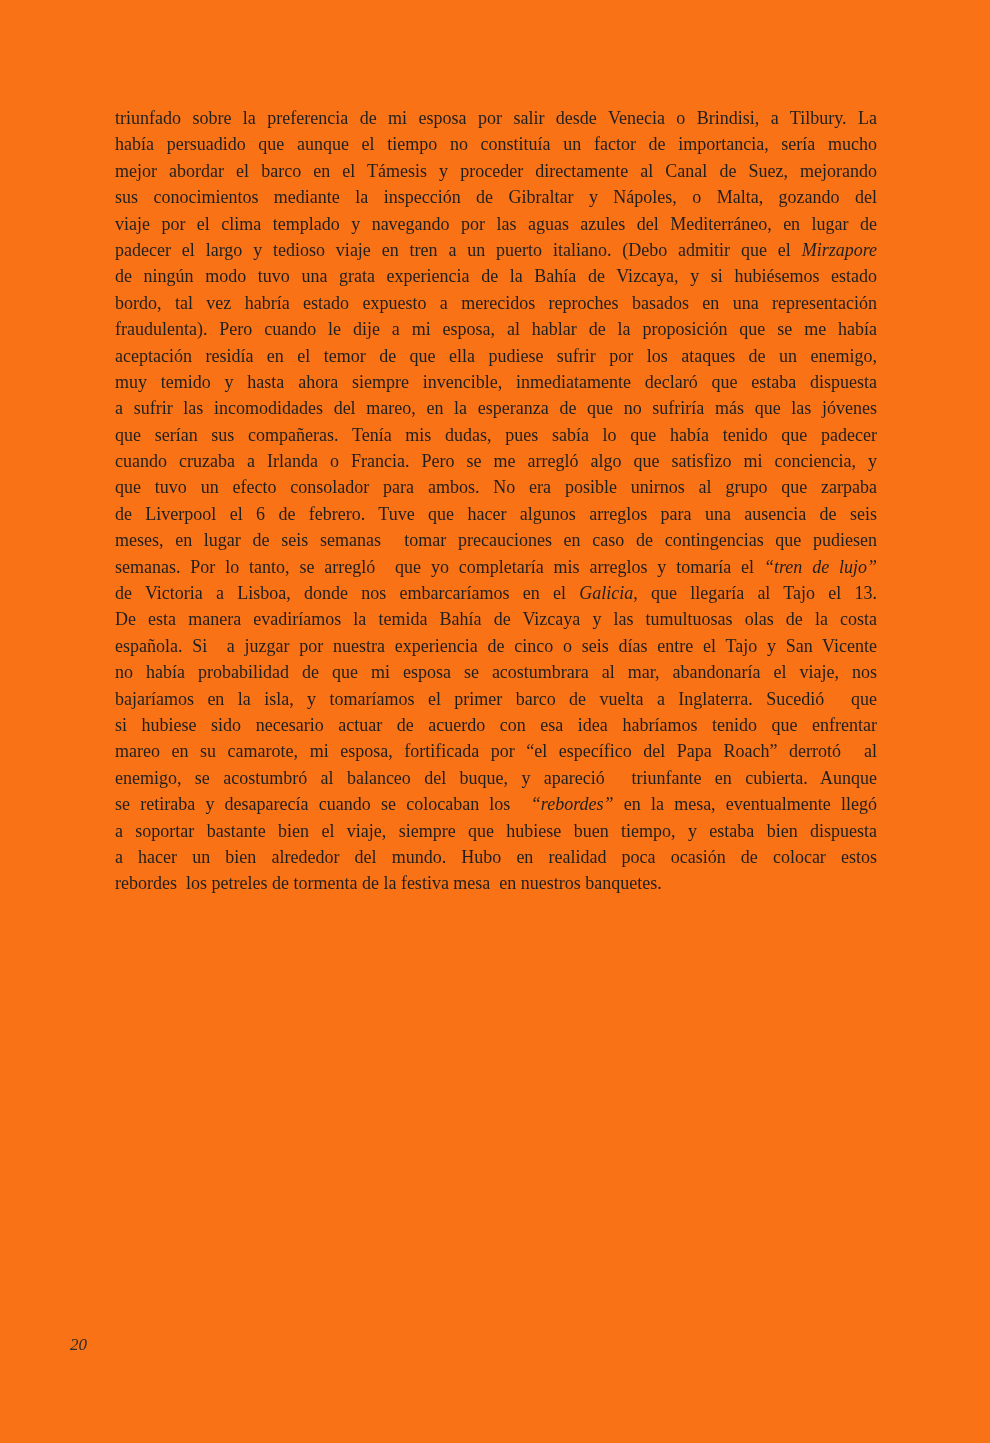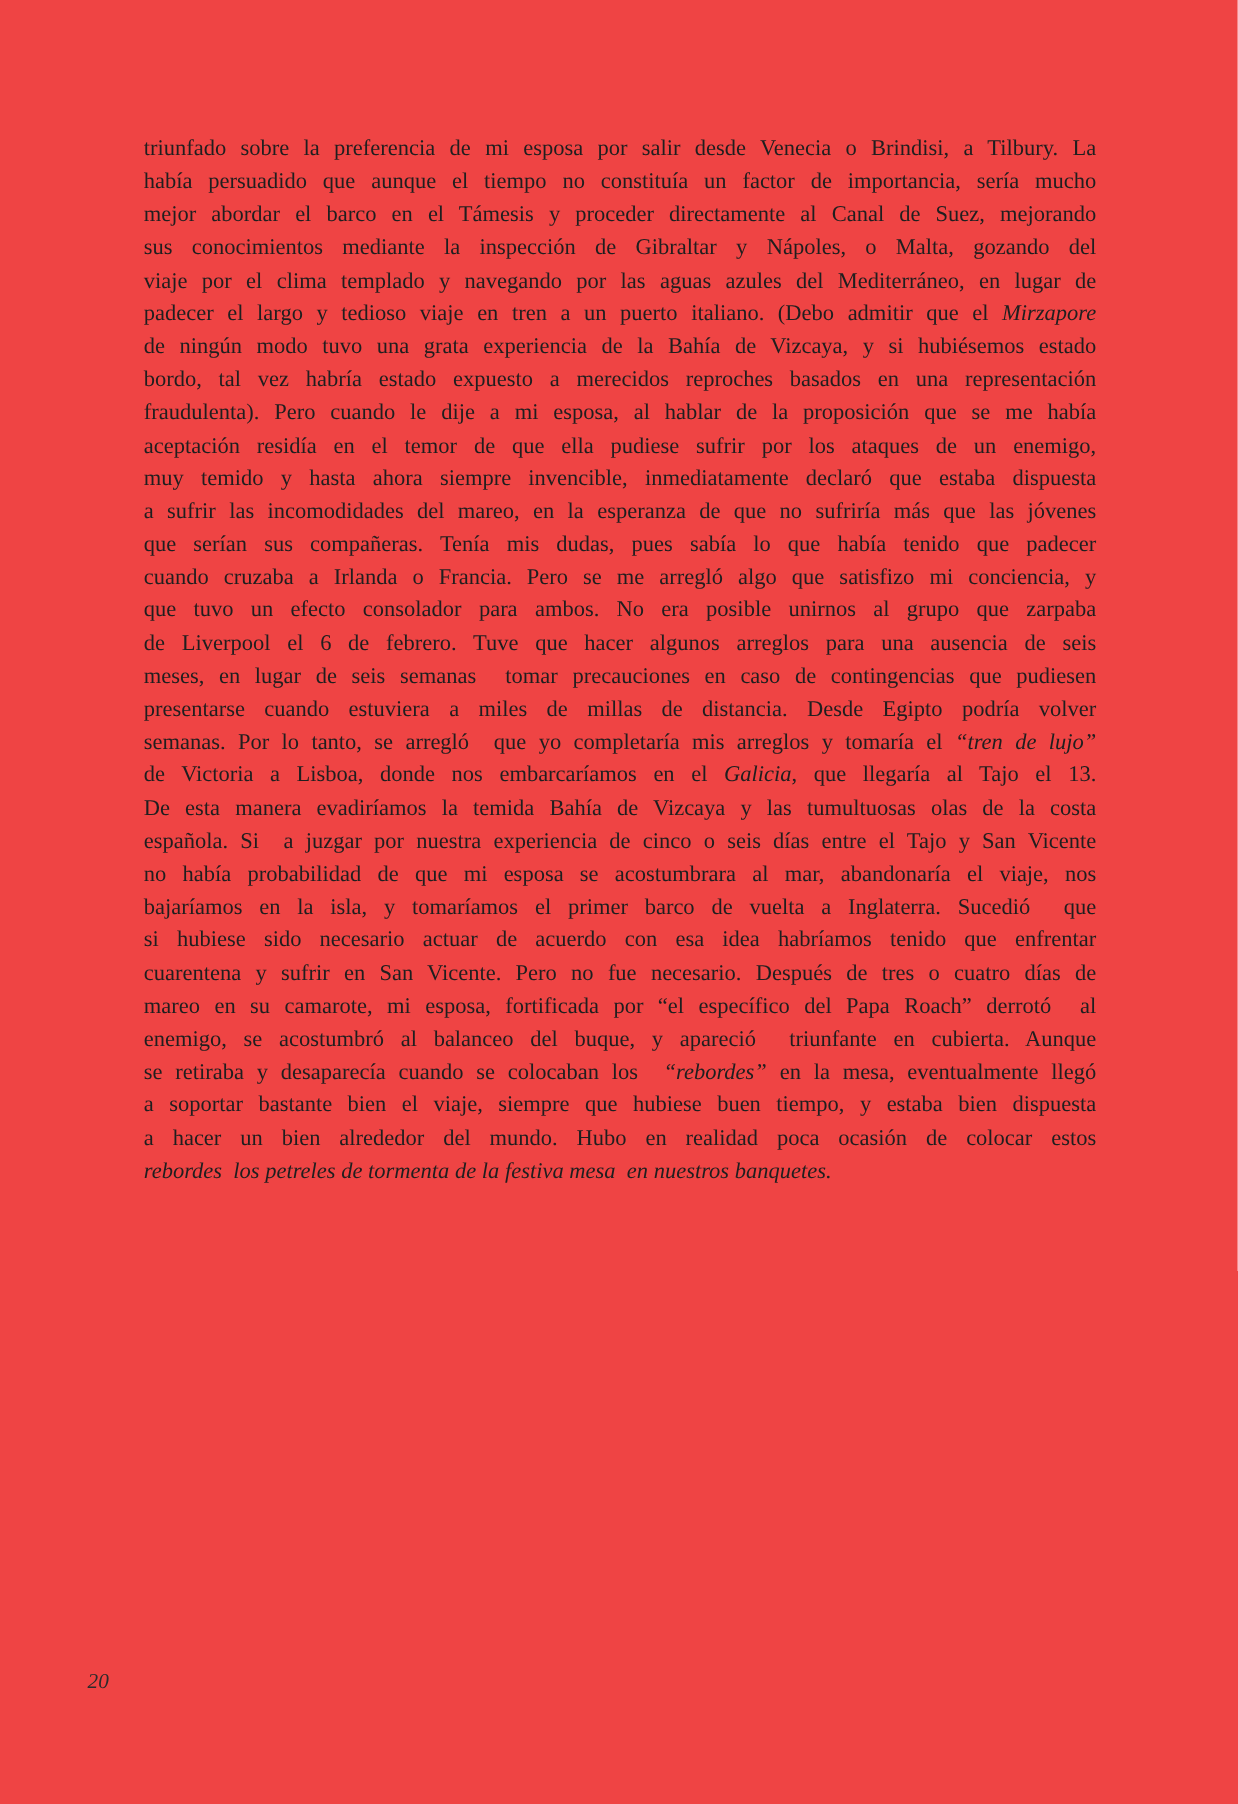--- a/index.html
+++ b/index.html
@@ -10,41 +10,40 @@
   body {
     width: 990px;
     height: 1443px;
     position: relative;
     font-family: "Liberation Serif", "DejaVu Serif", serif;
     overflow: hidden;
   }
   .page {
     position: absolute;
     inset: 0;
-    background: #ef4444;
+    background: #f97316;
   }
   .paragraph {
     position: absolute;
     left: 115px;
     top: 105px;
     width: 762px;
     color: #1f1f1f;
     font-size: 18px;
   }
   .pline {
     height: 26.4px;
     line-height: 26.4px;
     text-align: justify;
     text-align-last: justify;
     text-justify: inter-word;
     white-space: nowrap;
   }
   .pline.last {
     text-align-last: left;
-    font-style: italic;
   }
   .it {
     font-style: italic;
   }
   .page-number {
     position: absolute;
     left: 70px;
     top: 1334px;
     font-size: 17px;
     line-height: 22px;
@@ -67,29 +66,27 @@
       <div class="pline"><span>bordo, tal vez habría estado expuesto a merecidos reproches basados en una representación</span></div>
       <div class="pline"><span>fraudulenta). Pero cuando le dije a mi esposa, al hablar de la proposición que se me había</span></div>
       <div class="pline"><span>aceptación residía en el temor de que ella pudiese sufrir por los ataques de un enemigo,</span></div>
       <div class="pline"><span>muy temido y hasta ahora siempre invencible, inmediatamente declaró que estaba dispuesta</span></div>
       <div class="pline"><span>a sufrir las incomodidades del mareo, en la esperanza de que no sufriría más que las jóvenes</span></div>
       <div class="pline"><span>que serían sus compañeras. Tenía mis dudas, pues sabía lo que había tenido que padecer</span></div>
       <div class="pline"><span>cuando cruzaba a Irlanda o Francia. Pero se me arregló algo que satisfizo mi conciencia, y</span></div>
       <div class="pline"><span>que tuvo un efecto consolador para ambos. No era posible unirnos al grupo que zarpaba</span></div>
       <div class="pline"><span>de Liverpool el 6 de febrero. Tuve que hacer algunos arreglos para una ausencia de seis</span></div>
       <div class="pline"><span>meses, en lugar de seis semanas&nbsp; tomar precauciones en caso de contingencias que pudiesen</span></div>
-      <div class="pline"><span>presentarse cuando estuviera a miles de millas de distancia. Desde Egipto podría volver</span></div>
       <div class="pline"><span>semanas. Por lo tanto, se arregló&nbsp; que yo completaría mis arreglos y tomaría el </span><span class="it">“tren de lujo”</span></div>
       <div class="pline"><span>de Victoria a Lisboa, donde nos embarcaríamos en el </span><span class="it">Galicia</span><span>, que llegaría al Tajo el 13.</span></div>
       <div class="pline"><span>De esta manera evadiríamos la temida Bahía de Vizcaya y las tumultuosas olas de la costa</span></div>
       <div class="pline"><span>española. Si&nbsp; a juzgar por nuestra experiencia de cinco o seis días entre el Tajo y San Vicente</span></div>
       <div class="pline"><span>no había probabilidad de que mi esposa se acostumbrara al mar, abandonaría el viaje, nos</span></div>
       <div class="pline"><span>bajaríamos en la isla, y tomaríamos el primer barco de vuelta a Inglaterra. Sucedió&nbsp; que</span></div>
       <div class="pline"><span>si hubiese sido necesario actuar de acuerdo con esa idea habríamos tenido que enfrentar</span></div>
-      <div class="pline"><span>cuarentena y sufrir en San Vicente. Pero no fue necesario. Después de tres o cuatro días de</span></div>
       <div class="pline"><span>mareo en su camarote, mi esposa, fortificada por “el específico del Papa Roach” derrotó&nbsp; al</span></div>
       <div class="pline"><span>enemigo, se acostumbró al balanceo del buque, y apareció&nbsp; triunfante en cubierta. Aunque</span></div>
       <div class="pline"><span>se retiraba y desaparecía cuando se colocaban los&nbsp; </span><span class="it">“rebordes”</span><span> en la mesa, eventualmente llegó</span></div>
       <div class="pline"><span>a soportar bastante bien el viaje, siempre que hubiese buen tiempo, y estaba bien dispuesta</span></div>
       <div class="pline"><span>a hacer un bien alrededor del mundo. Hubo en realidad poca ocasión de colocar estos</span></div>
       <div class="pline last"><span>rebordes&nbsp; los petreles de tormenta de la festiva mesa&nbsp; en nuestros banquetes.</span></div>
     </div>
   <div class="page-number">20</div>
 </div>
 

